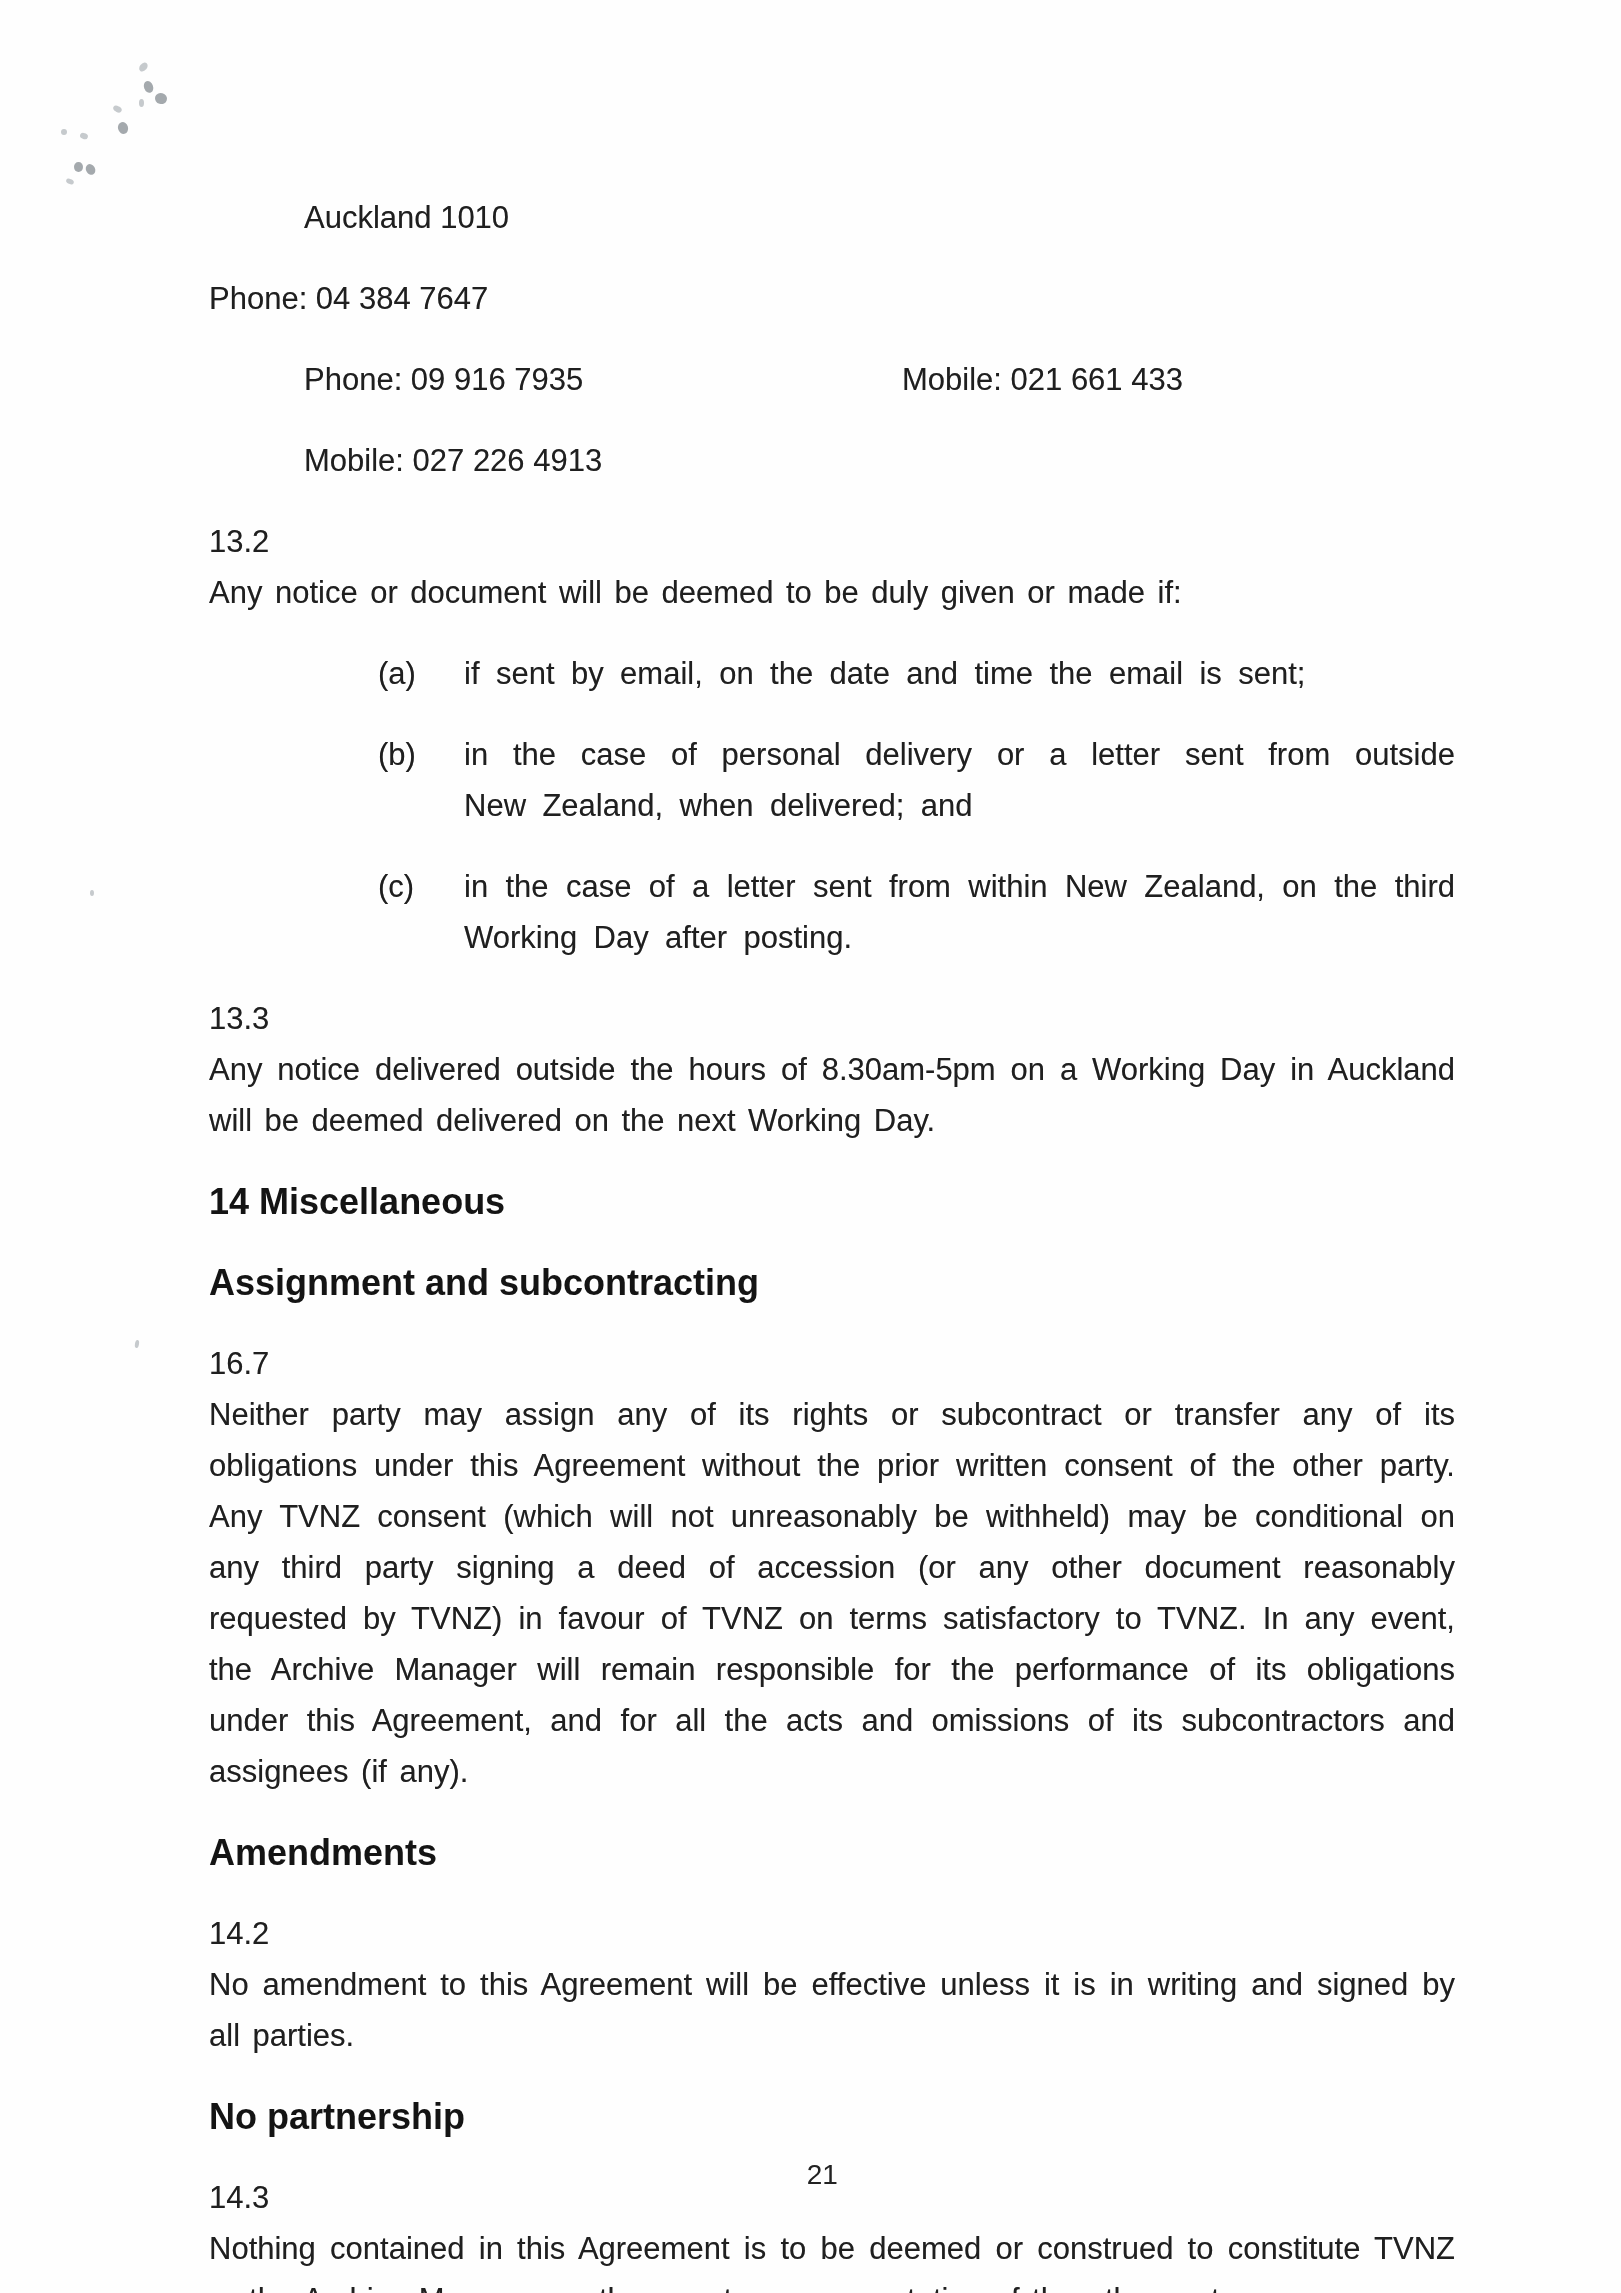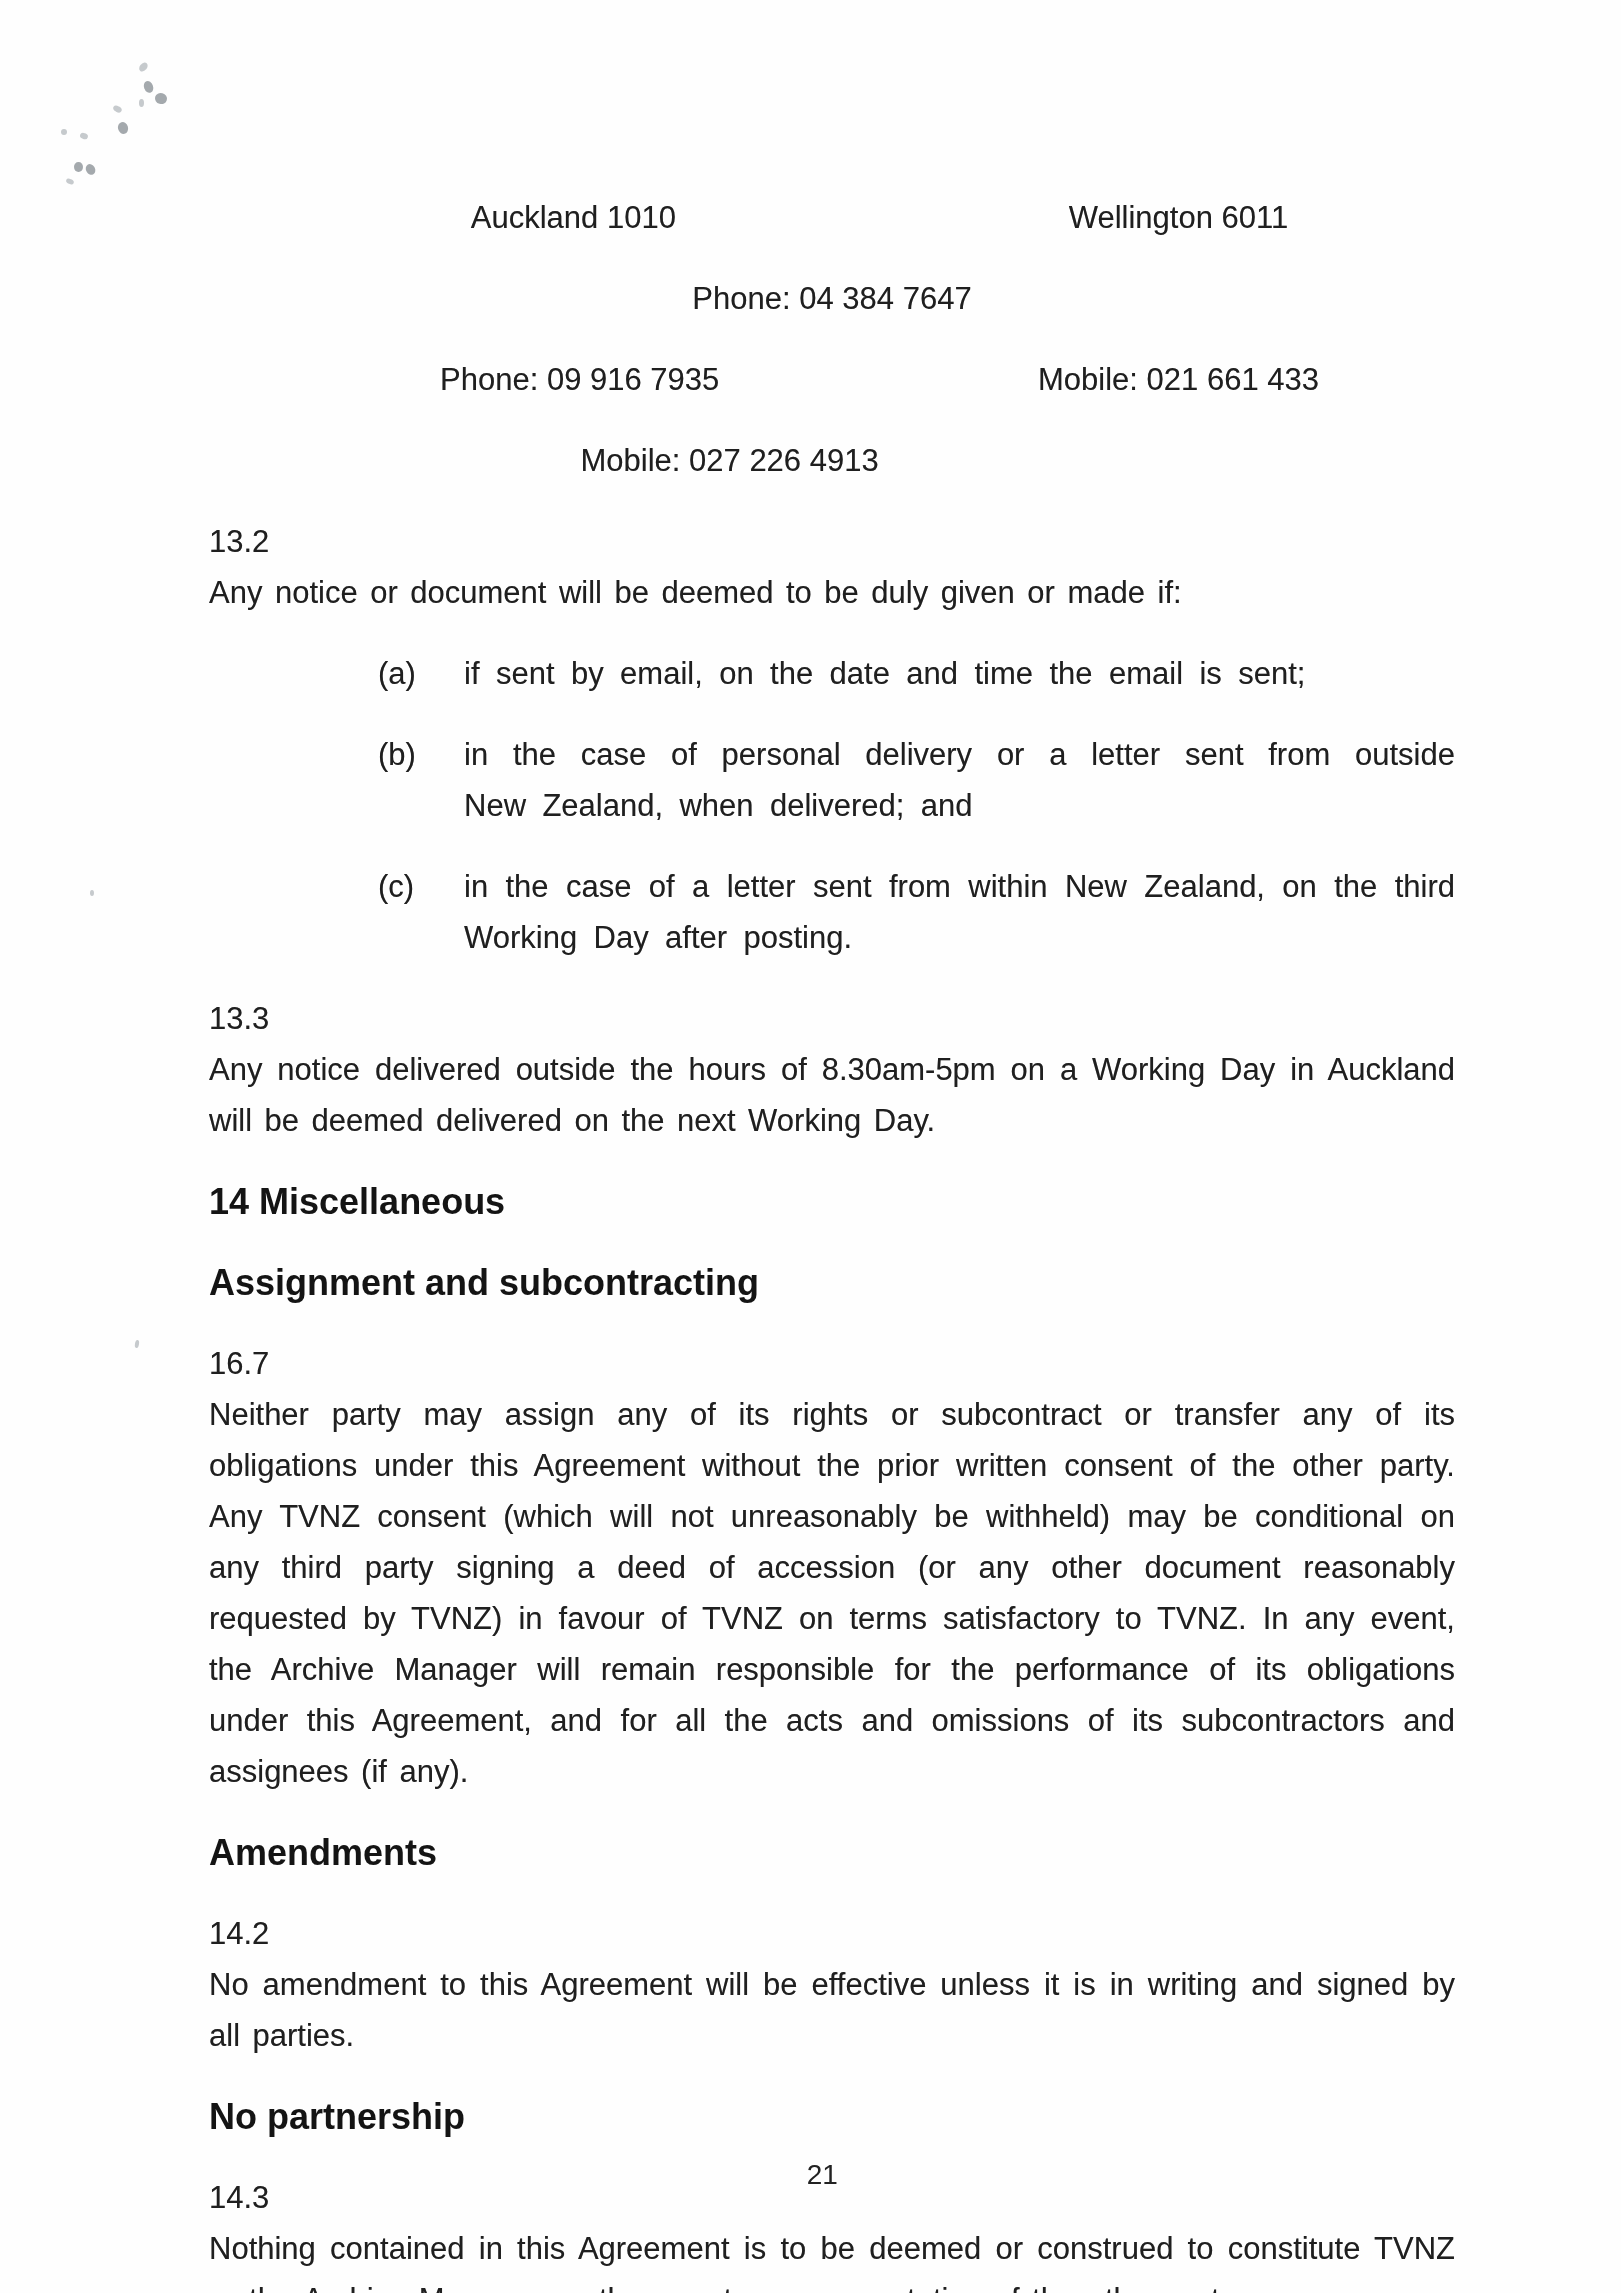--- a/index.html
+++ b/index.html
@@ -12,21 +12,21 @@
     font-family:"Liberation Sans","DejaVu Sans",sans-serif;
     color:#1f1f1f;
     font-size:31px;
     overflow:hidden;
   }
   .content{
     position:absolute;
     left:209px; right:166px; top:192px;
   }
   .contact-grid{margin:0;}
-  .c-row{display:flex; height:81px; line-height:51px;justify-content:center;}
+  .c-row{display:flex; height:81px; line-height:51px;}
   .c-left{margin-left:95px; width:598px; white-space:nowrap;}
   .c-right{white-space:nowrap;}
   .clause{display:flex; margin-bottom:30px;flex-direction:column;}
   .clause .num{width:95px; flex-shrink:0; line-height:51px;}
   .clause .text{flex:1; text-align:justify; line-height:51px; word-spacing:3.9px;}
   .subclause{display:flex; margin-left:169px; margin-bottom:30px;}
   .subclause .letter{width:86px; flex-shrink:0; line-height:51px;}
   .subclause .text{flex:1; text-align:justify; line-height:51px; word-spacing:7.8px;}
   .heading{
     font-weight:bold; color:#141414;
@@ -63,21 +63,20 @@
     <i class="sp" style="left:66px;top:179px;width:7.8px;height:4.9px;transform:rotate(25deg)"></i>
     <i class="sp" style="left:90px;top:890px;width:3.9px;height:5.9px"></i>
     <i class="sp" style="left:135px;top:1340px;width:3.9px;height:7.8px;transform:rotate(10deg)"></i>
   </div>
 
   <div class="content">
 
     <div class="contact-grid">
       <div class="c-row">
         <span class="c-left">Auckland 1010</span>
-        <span class="c-right">Wellington 6011</span>
       </div>
       <div class="c-row">
         <span class="c-right">Phone: 04 384 7647</span>
       </div>
       <div class="c-row">
         <span class="c-left">Phone: 09 916 7935</span>
         <span class="c-right">Mobile: 021 661 433</span>
       </div>
       <div class="c-row">
         <span class="c-left">Mobile: 027 226 4913</span>

